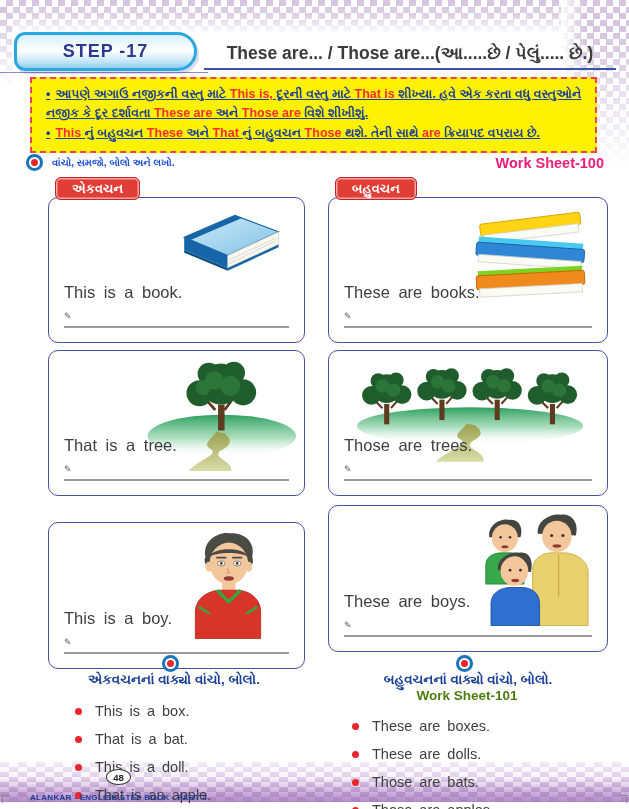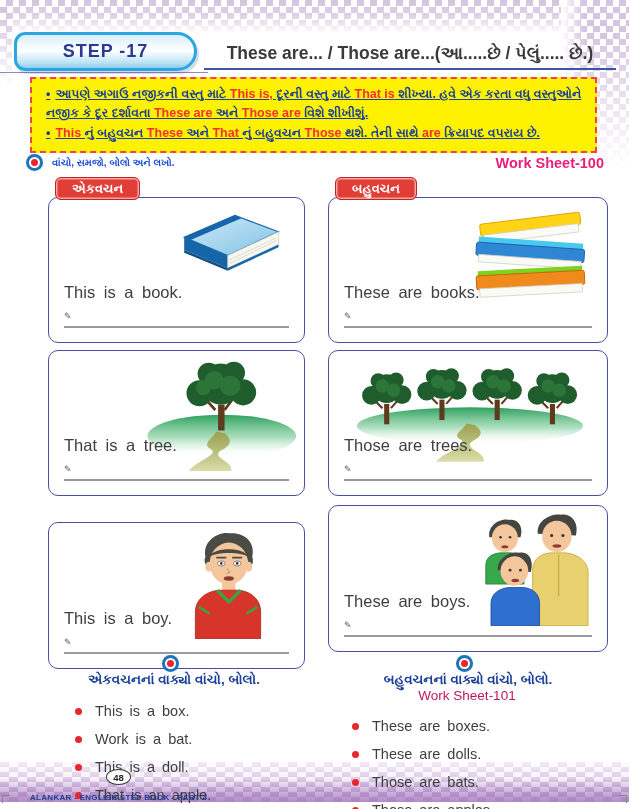--- a/index.html
+++ b/index.html
@@ -87,21 +87,21 @@
   .illus-trees { top:7px;  left:22px; }
   .illus-boy   { top:7px;  right:30px; }
   .illus-boys  { top:7px;  right:12px; }
 
   
   .practice { position:absolute; top:655px; z-index:2; }
   .practice-singular { left:22px; width:296px; }
   .practice-plural { left:316px; width:296px; }
   .practice-head { display:flex; align-items:center;flex-direction:column; }
   .practice-head .heading { margin-left:8px; font-size:13.5px; font-weight:bold; color:#1B4098; }
-  .practice-head .worksheet2 { margin-left:6px; font-size:13.5px; font-weight:normal; color:#be185d; }
+  .practice-head .worksheet2 { margin-left:6px; font-size:13.5px; font-weight:bold; color:#4d7c0f; }
   .practice-list { margin-top:9px; list-style:none; }
   .practice-singular .practice-list { padding-left:53px; }
   .practice-plural .practice-list { padding-left:36px; }
   .practice-list li { display:flex; align-items:center; height:28px; font-size:14.5px; color:#3E3E3E; word-spacing:3px; }
   .dot { width:7px; height:7px; border-radius:50%; background:#E8262D; margin-right:13px; flex:0 0 auto; }
 
   
   .footer { position:absolute; left:30px; top:769px; z-index:3; display:flex; align-items:center; gap:8px;flex-direction:column; }
   .page-num { width:25px; height:16px; border:1.2px solid #333; border-radius:50%; background:#fdfdfd;
     display:flex; align-items:center; justify-content:center; font-size:9.5px; font-weight:bold; color:#222; }
@@ -331,21 +331,21 @@
       <span class="target-icon"></span>
       <span class="heading">એકવચનનાં વાક્યો વાંચો, બોલો.</span>
     </div>
     <ul class="practice-list">
       <li>
           <span class="dot"></span>
           <span>This is a box.</span>
         </li>
       <li>
           <span class="dot"></span>
-          <span>Work is a bat.</span>
+          <span>That is a bat.</span>
         </li>
       <li>
           <span class="dot"></span>
           <span>This is a doll.</span>
         </li>
       <li>
           <span class="dot"></span>
           <span>That is an apple.</span>
         </li>
     </ul>

